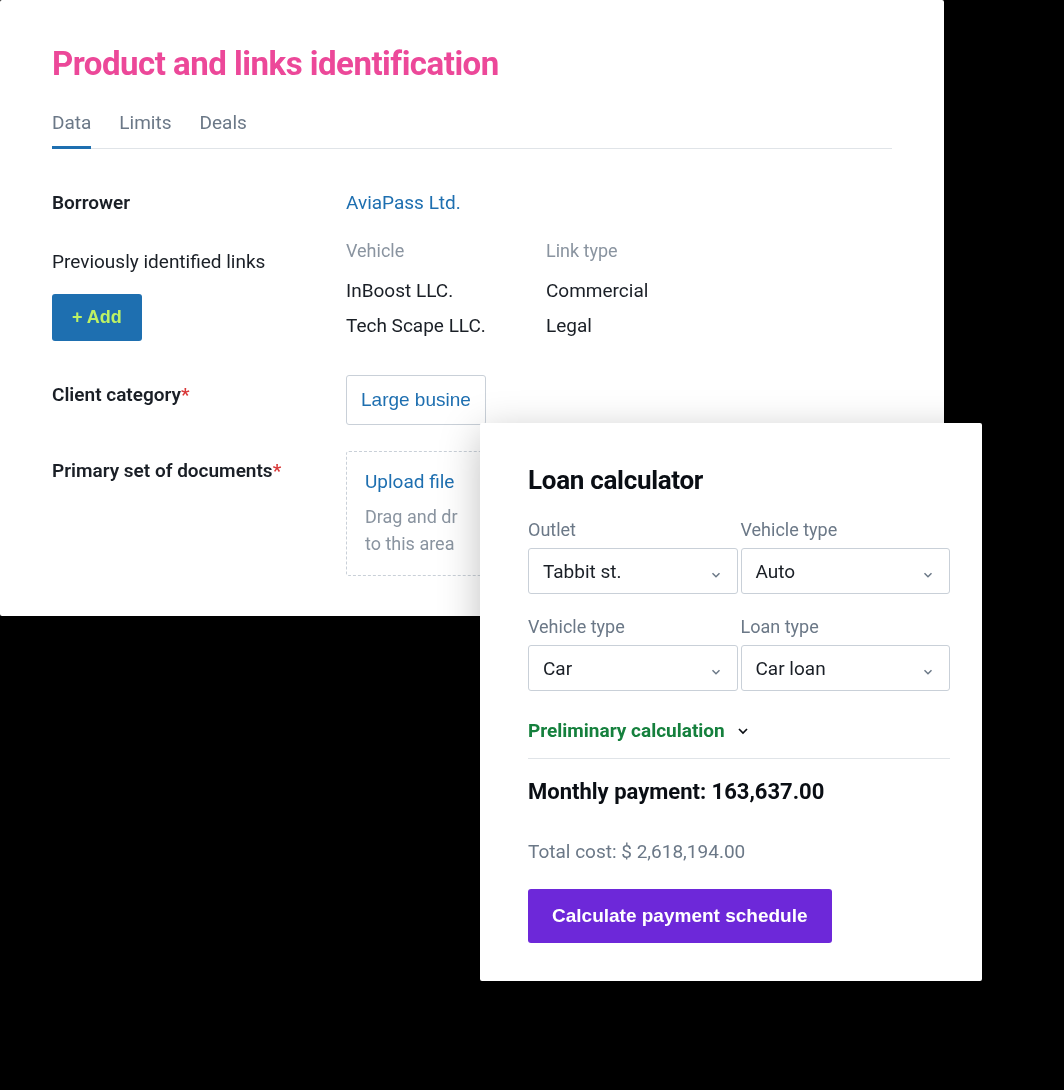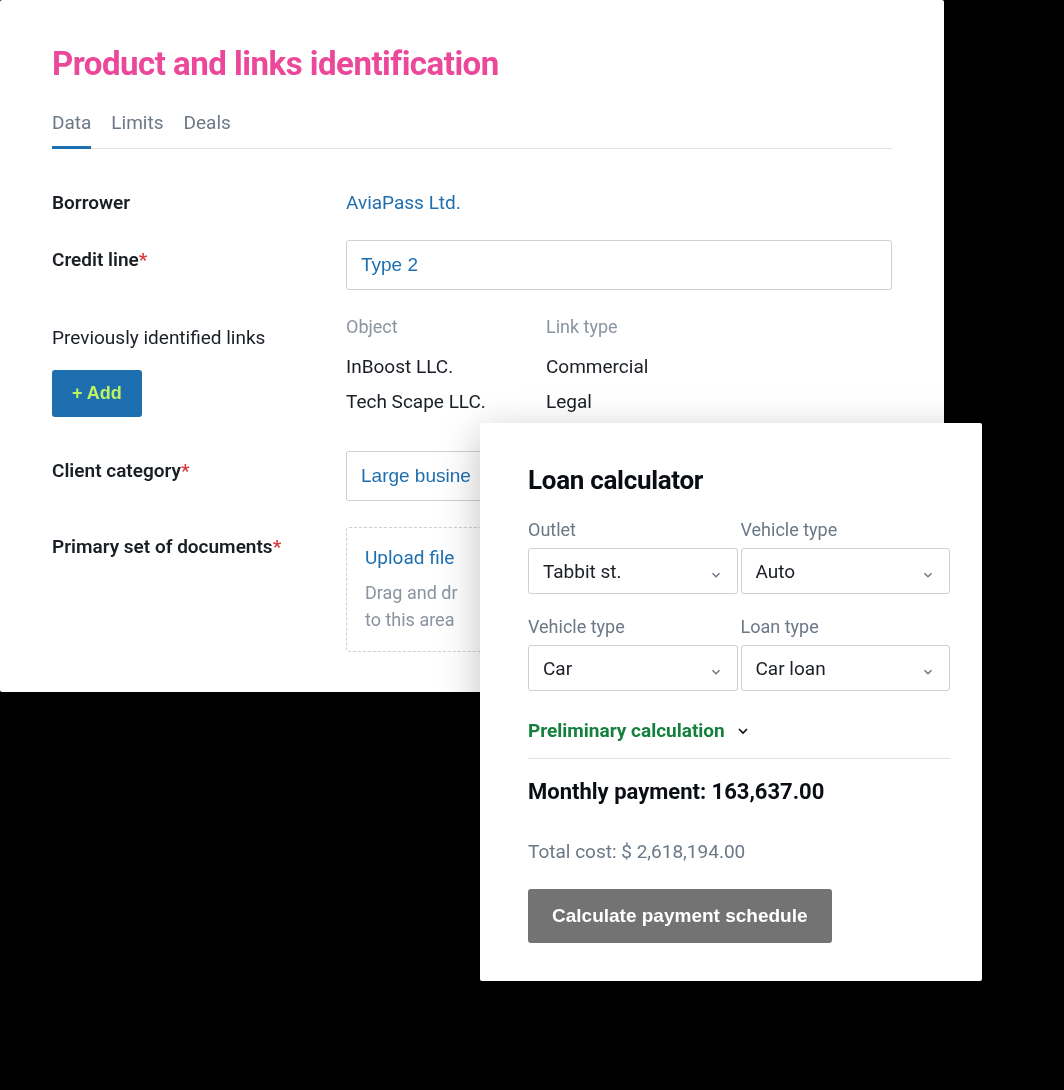--- a/index.html
+++ b/index.html
@@ -25,21 +25,21 @@
     }
     .page-title {
       font-size: 33px;
       font-weight: 700;
       color: #ec4899;
       margin-bottom: 28px;
       letter-spacing: -0.5px;
     }
     .tabs {
       display: flex;
-      gap: 20px;
+      gap: 28px;
       border-bottom: 1px solid #e0e4e8;
       margin-bottom: 34px;
     }
     .tab {
       padding-bottom: 12px;
       font-size: 19px;
       color: #6b7887;
       cursor: pointer;
       border-bottom: 3px solid transparent;
       margin-bottom: -1px;
@@ -233,21 +233,21 @@
       font-weight: 700;
       color: #0a0e14;
       margin-bottom: 36px;
     }
     .total-row {
       font-size: 19px;
       color: #6b7887;
       margin-bottom: 26px;
     }
     .calc-button {
-      background: #737373;
+      background: #6d28d9;
       color: #fff;
       border: none;
       padding: 16px 24px;
       font-size: 19px;
       font-weight: 600;
       border-radius: 3px;
       cursor: pointer;
     }
   </style>
 </head>
@@ -262,37 +262,29 @@
     <div class="tab">Deals</div>
   </div>
 
   <div class="form-row">
     <div class="form-label">Borrower</div>
     <div class="form-value">
       <a class="link-text">AviaPass Ltd.</a>
     </div>
   </div>
 
-  <div class="form-row">
-    <div class="form-label">
-      <span>Credit line</span><span class="req">*</span>
-    </div>
-    <div class="form-value">
-      <input type="text" class="text-input" value="Type 2" style="">
-    </div>
-  </div>
 
   <div class="prev-links-row">
     <div class="prev-links-left">
       <div class="prev-links-label">Previously identified links</div>
       <button class="add-button">+ Add</button>
     </div>
     <div class="links-table">
       <div class="links-table-header">
-        <div class="links-th col-obj">Object</div>
+        <div class="links-th col-obj">Vehicle</div>
         <div class="links-th col-type">Link type</div>
       </div>
       <div class="links-row">
         <div class="links-td col-obj">InBoost LLC.</div>
         <div class="links-td col-type">Commercial</div>
       </div>
       <div class="links-row">
         <div class="links-td col-obj">Tech Scape LLC.</div>
         <div class="links-td col-type">Legal</div>
       </div>

